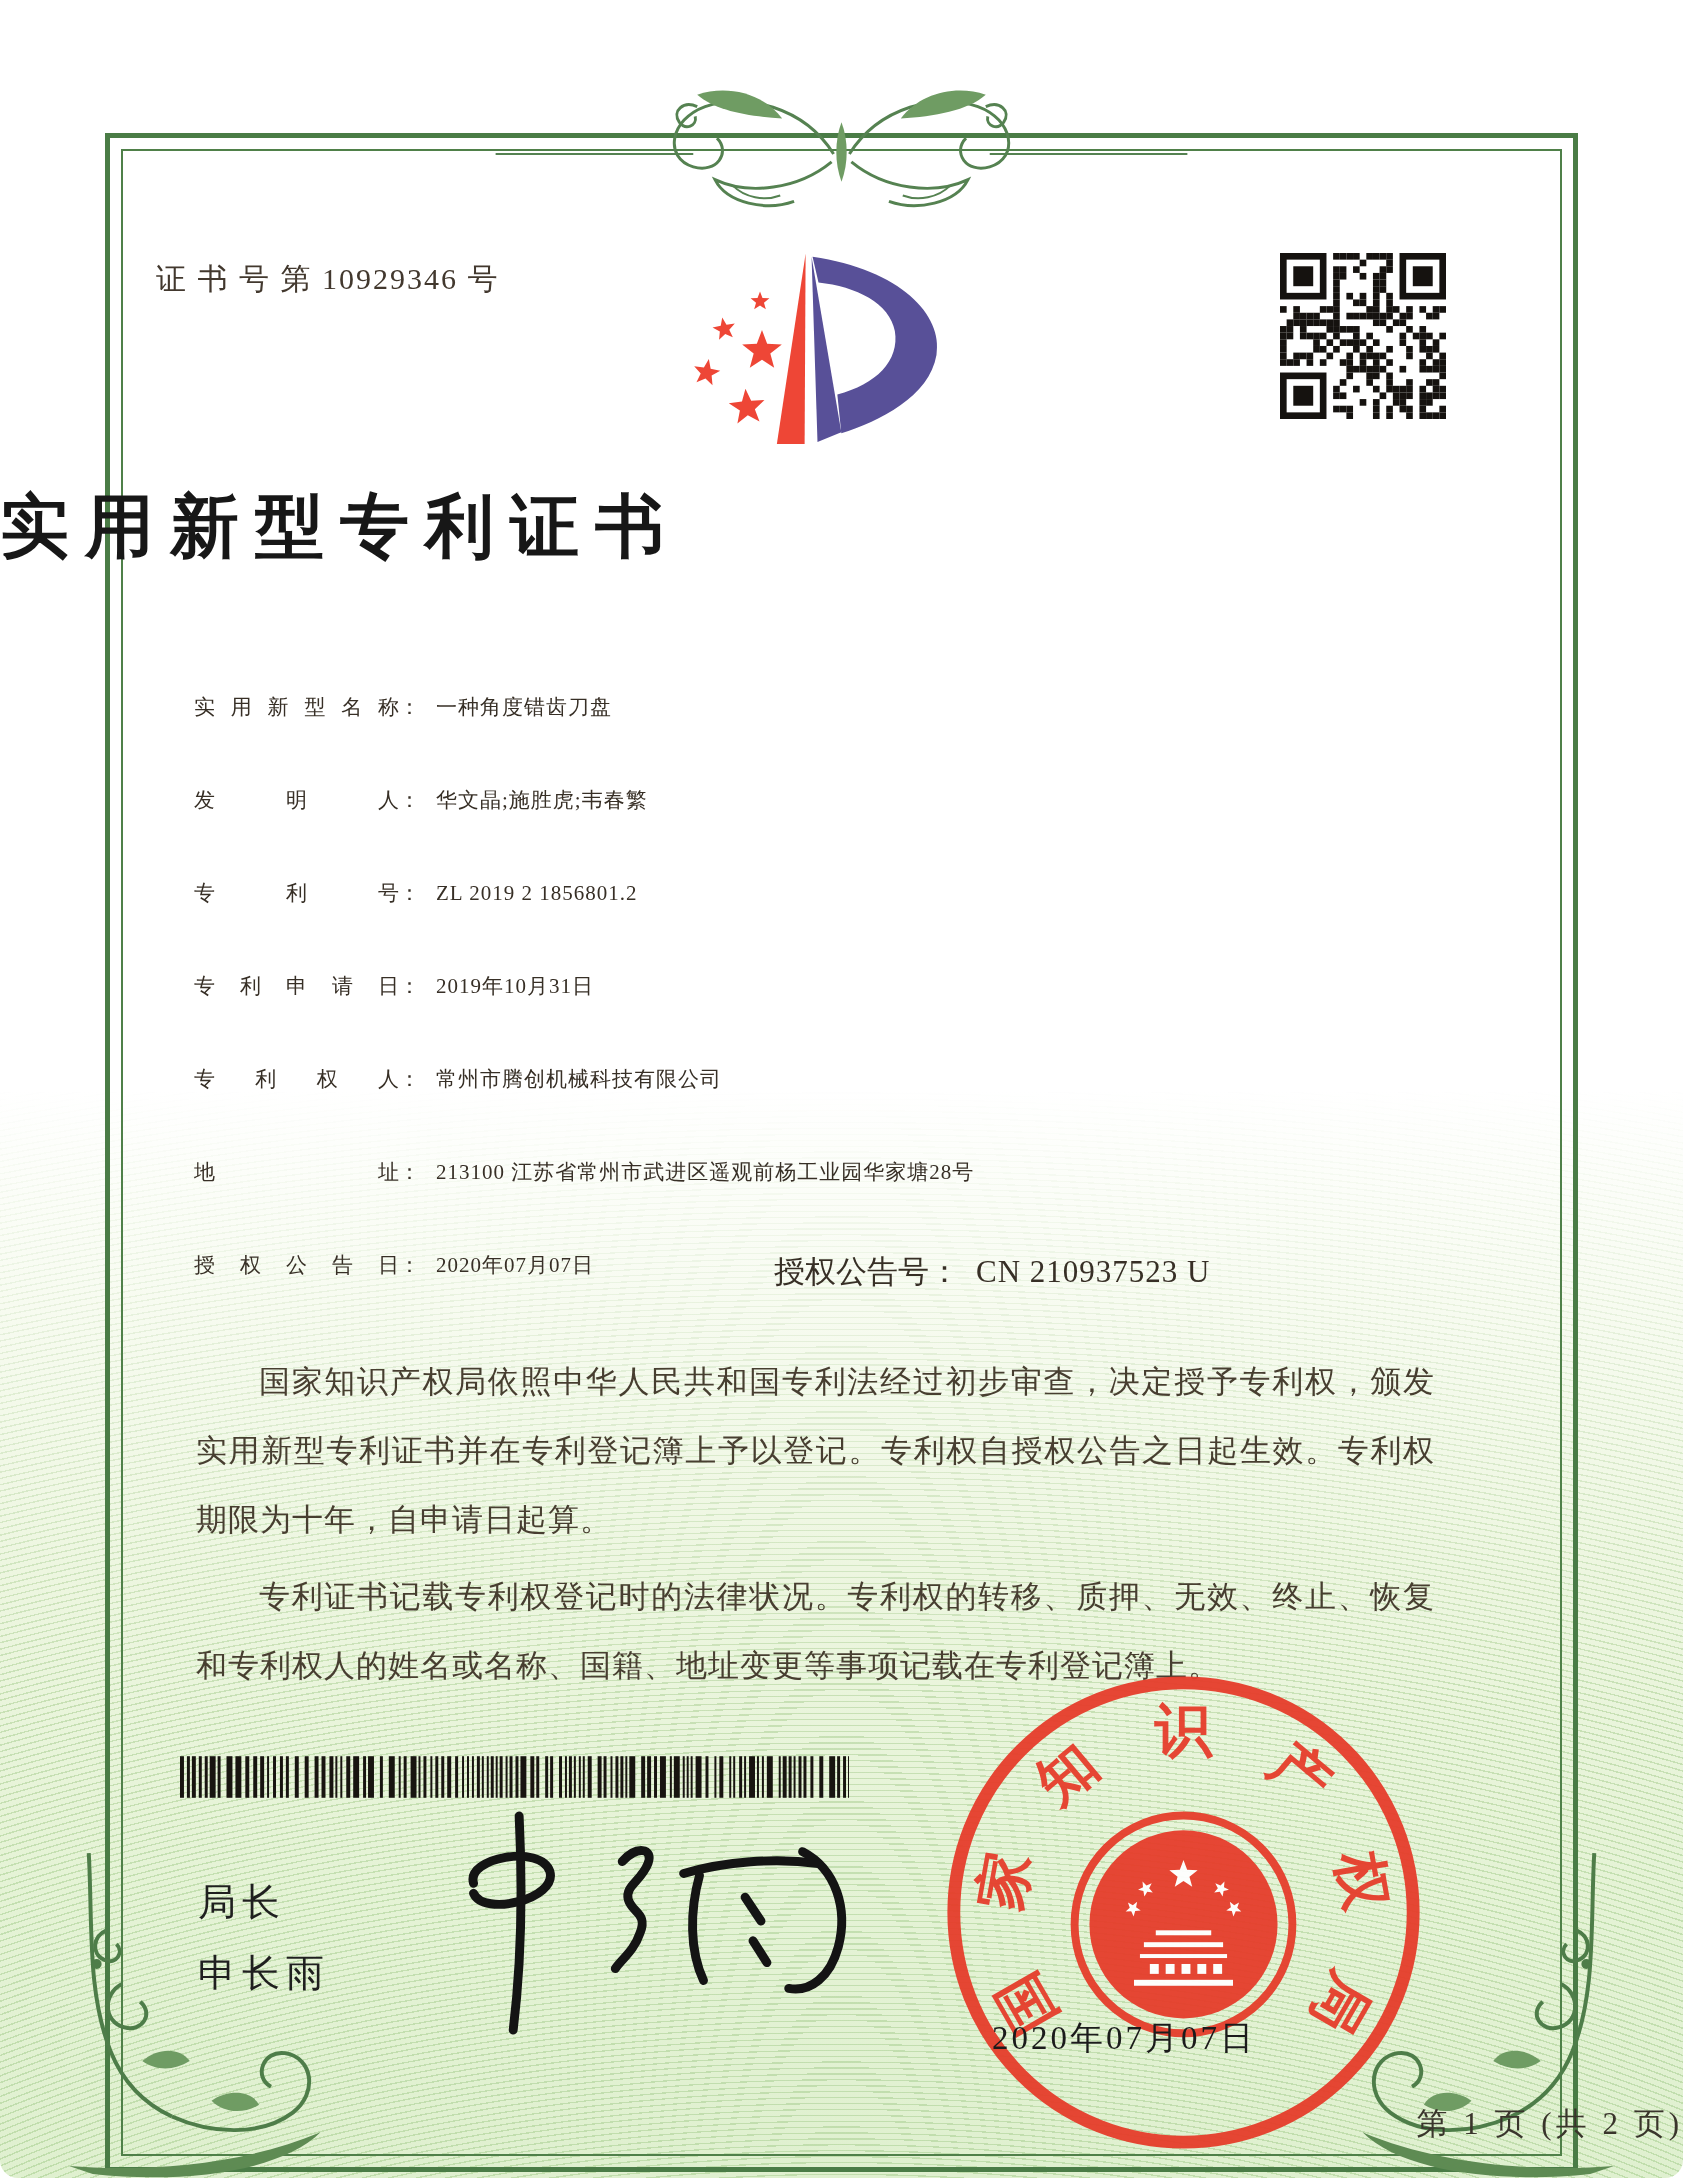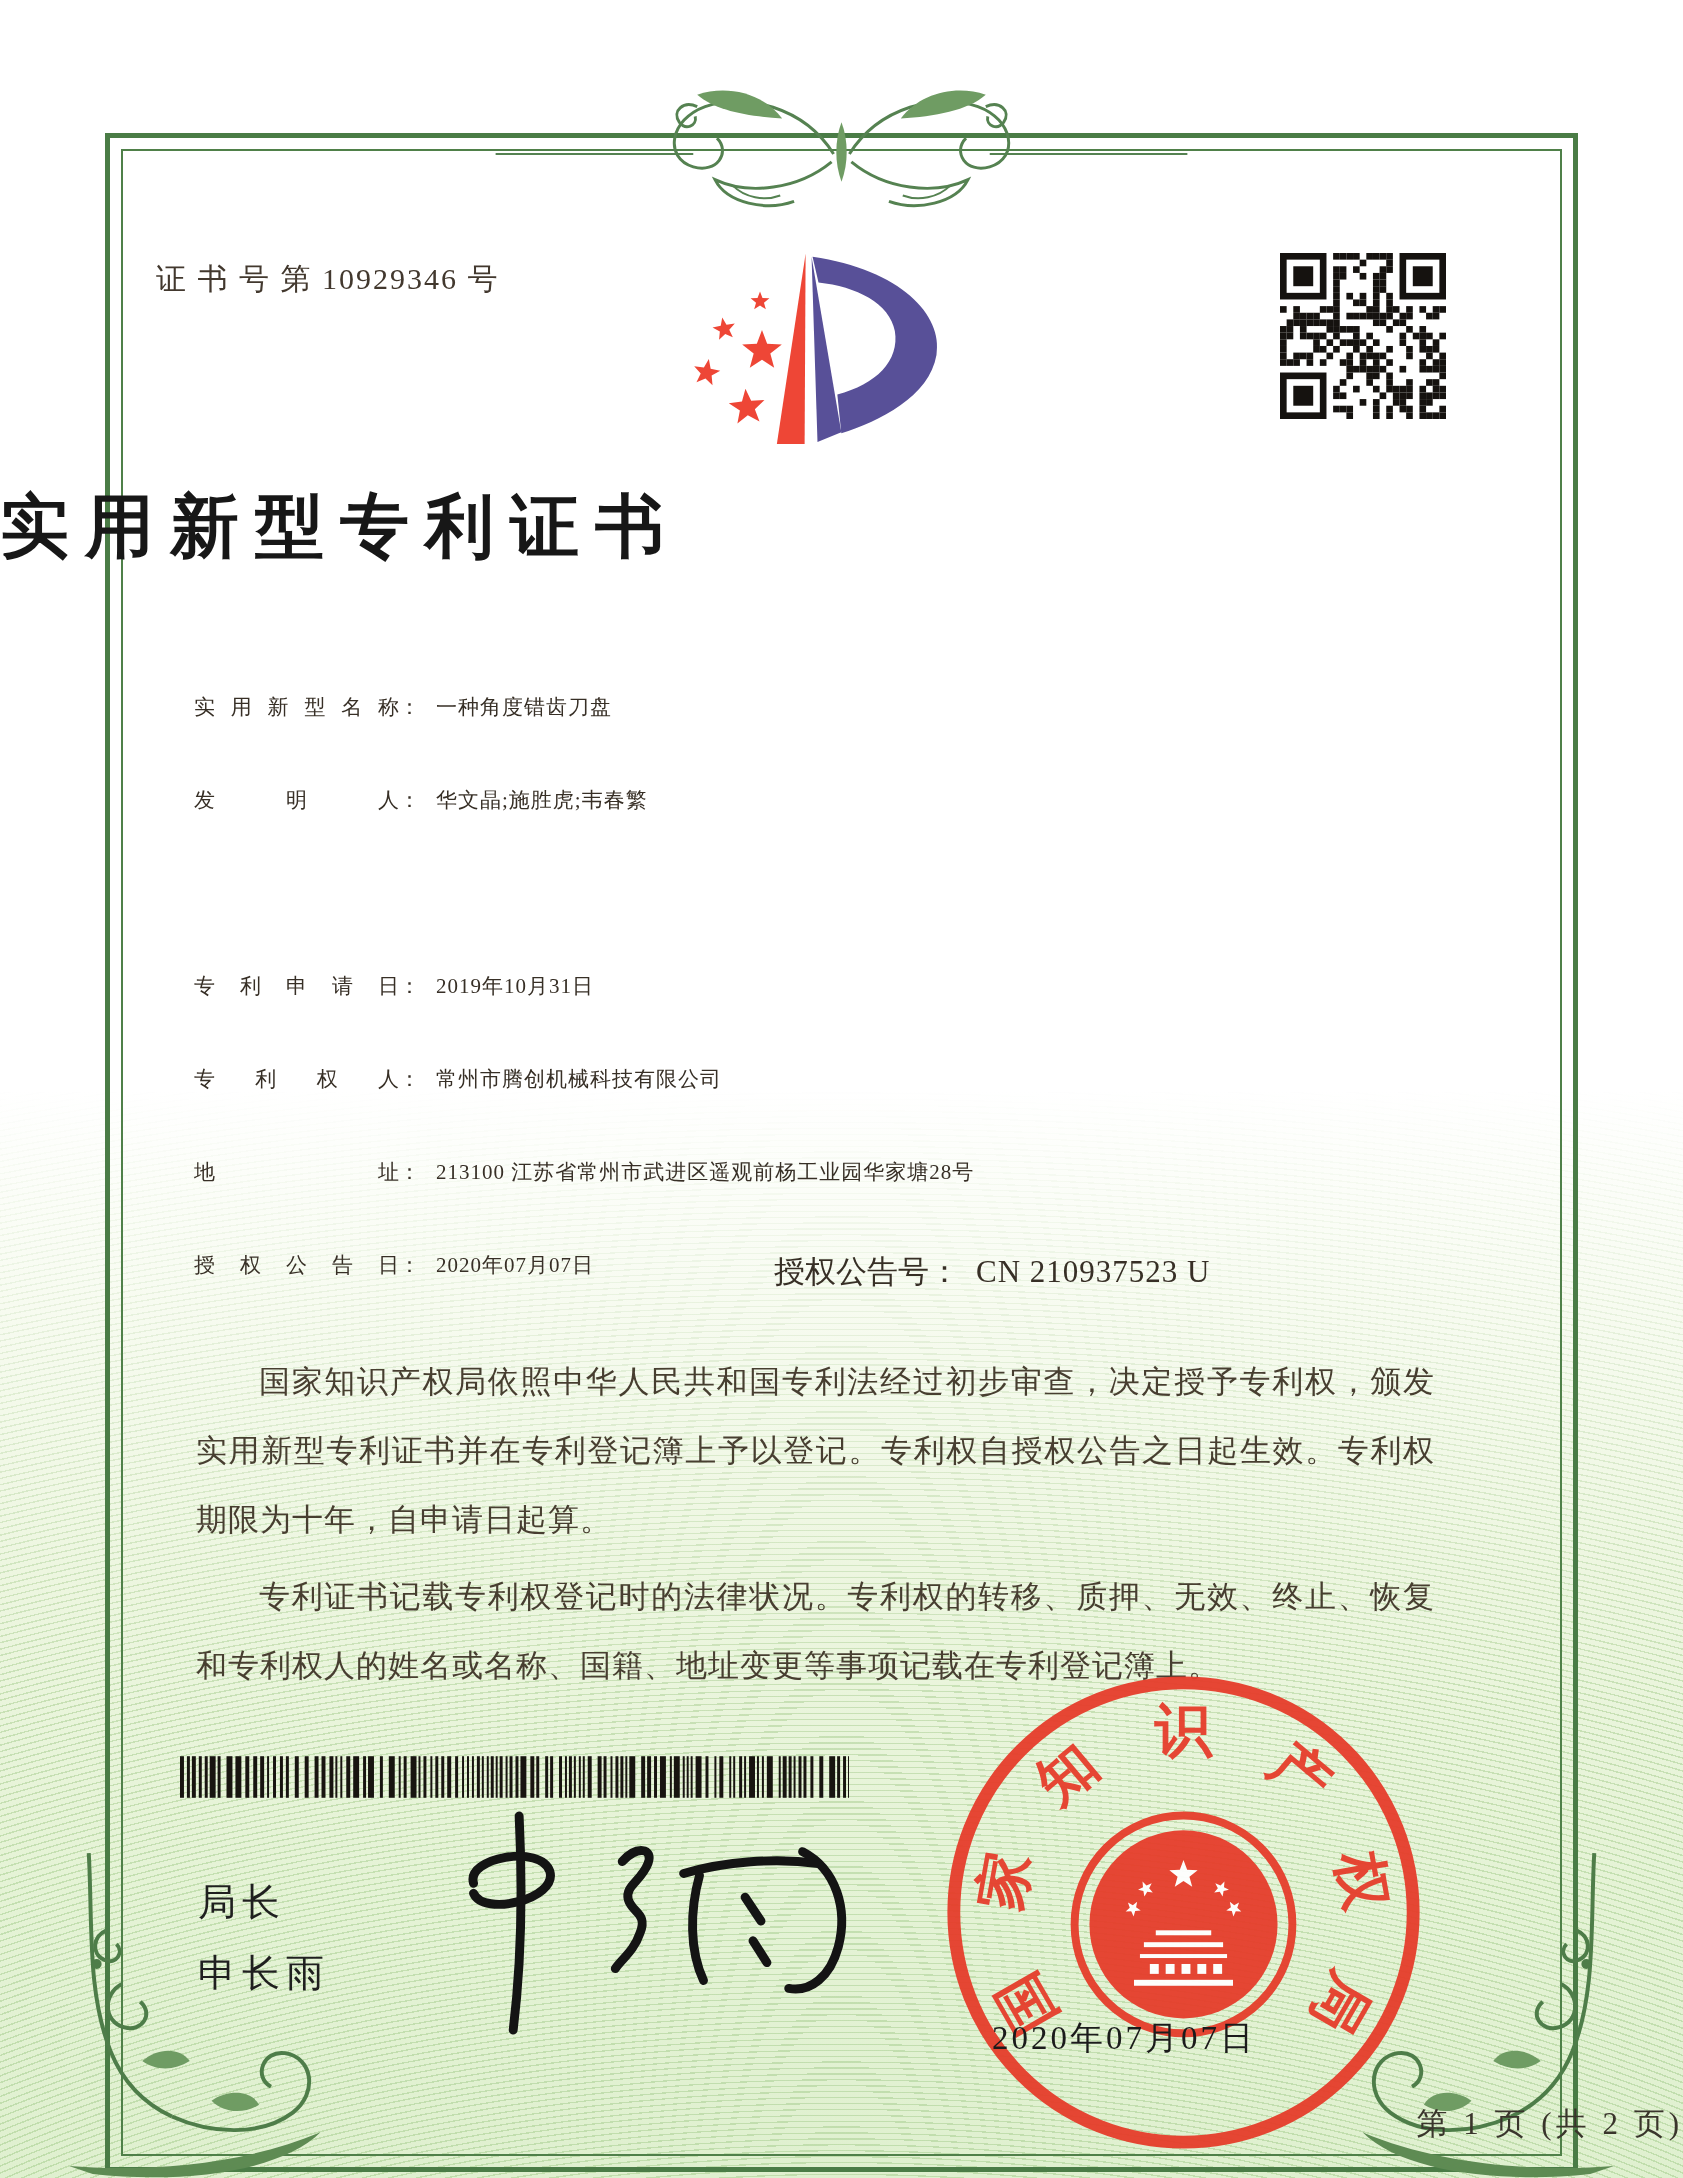--- a/index.html
+++ b/index.html
@@ -1,18 +1,18 @@
 <!DOCTYPE html>
 <html><head>
 <meta charset="utf-8">
 <style>
   html,body{margin:0;padding:0;background:#ffffff;}
   .page{position:relative;width:1683px;height:2178px;overflow:hidden;
     background:linear-gradient(180deg,#ffffff 0%,#ffffff 50%,#f7fbf0 60%,#edf6e0 72%,#e5f3d6 86%,#dff0cf 100%);
-    font-family:"Liberation Serif","DejaVu Serif",serif;}
+    font-family:"Liberation Serif","DejaVu Serif",serif;border-radius:18px;}
   .pattern{position:absolute;inset:0;z-index:0;pointer-events:none;
     background:repeating-radial-gradient(1584px 1040px at 50% 3020px, rgba(128,182,100,0.32) 0 2px, rgba(128,182,100,0) 2px 9px);
     -webkit-mask-image:linear-gradient(180deg,transparent 0,transparent 50%,rgba(0,0,0,.5) 63%,#000 78%);
     mask-image:linear-gradient(180deg,transparent 0,transparent 50%,rgba(0,0,0,.5) 63%,#000 78%);}
   .frame-outer{position:absolute;left:105px;top:133px;right:105px;bottom:6px;border:5px solid #4a7c46;z-index:1;}
   .frame-inner{position:absolute;left:121px;top:149px;right:121px;bottom:22px;border:2px solid #4f8049;z-index:1;}
   .abs{position:absolute;}
   .cert-no{left:156px;top:259px;font-size:30px;letter-spacing:2px;color:#42382e;z-index:3;}
   .title{left:0;right:0;top:481px;text-align:left;font-size:69px;font-weight:bold;letter-spacing:16px;color:#171717;z-index:3;}
   .field{left:194px;font-size:21px;color:#372f26;white-space:nowrap;z-index:3;}
@@ -324,20 +324,23 @@
   </svg>
 
   <div class="abs title">实用新型专利证书</div>
 
   <div class="abs field" style="top:693px">
     <span class="flabel">实用新型名称</span><span class="fcolon">：</span><span class="fvalue">一种角度错齿刀盘</span>
   </div>
   <div class="abs field" style="top:786px">
     <span class="flabel">发明人</span><span class="fcolon">：</span><span class="fvalue">华文晶;施胜虎;韦春繁</span>
   </div>
+  <div class="abs field" style="top:879px">
+    <span class="flabel">专利号</span><span class="fcolon">：</span><span class="fvalue">ZL 2019 2 1856801.2</span>
+  </div>
   <div class="abs field" style="top:972px">
     <span class="flabel">专利申请日</span><span class="fcolon">：</span><span class="fvalue">2019年10月31日</span>
   </div>
   <div class="abs field" style="top:1065px">
     <span class="flabel">专利权人</span><span class="fcolon">：</span><span class="fvalue">常州市腾创机械科技有限公司</span>
   </div>
   <div class="abs field" style="top:1158px">
     <span class="flabel">地址</span><span class="fcolon">：</span><span class="fvalue">213100 江苏省常州市武进区遥观前杨工业园华家塘28号</span>
   </div>
   <div class="abs field" style="top:1251px">

